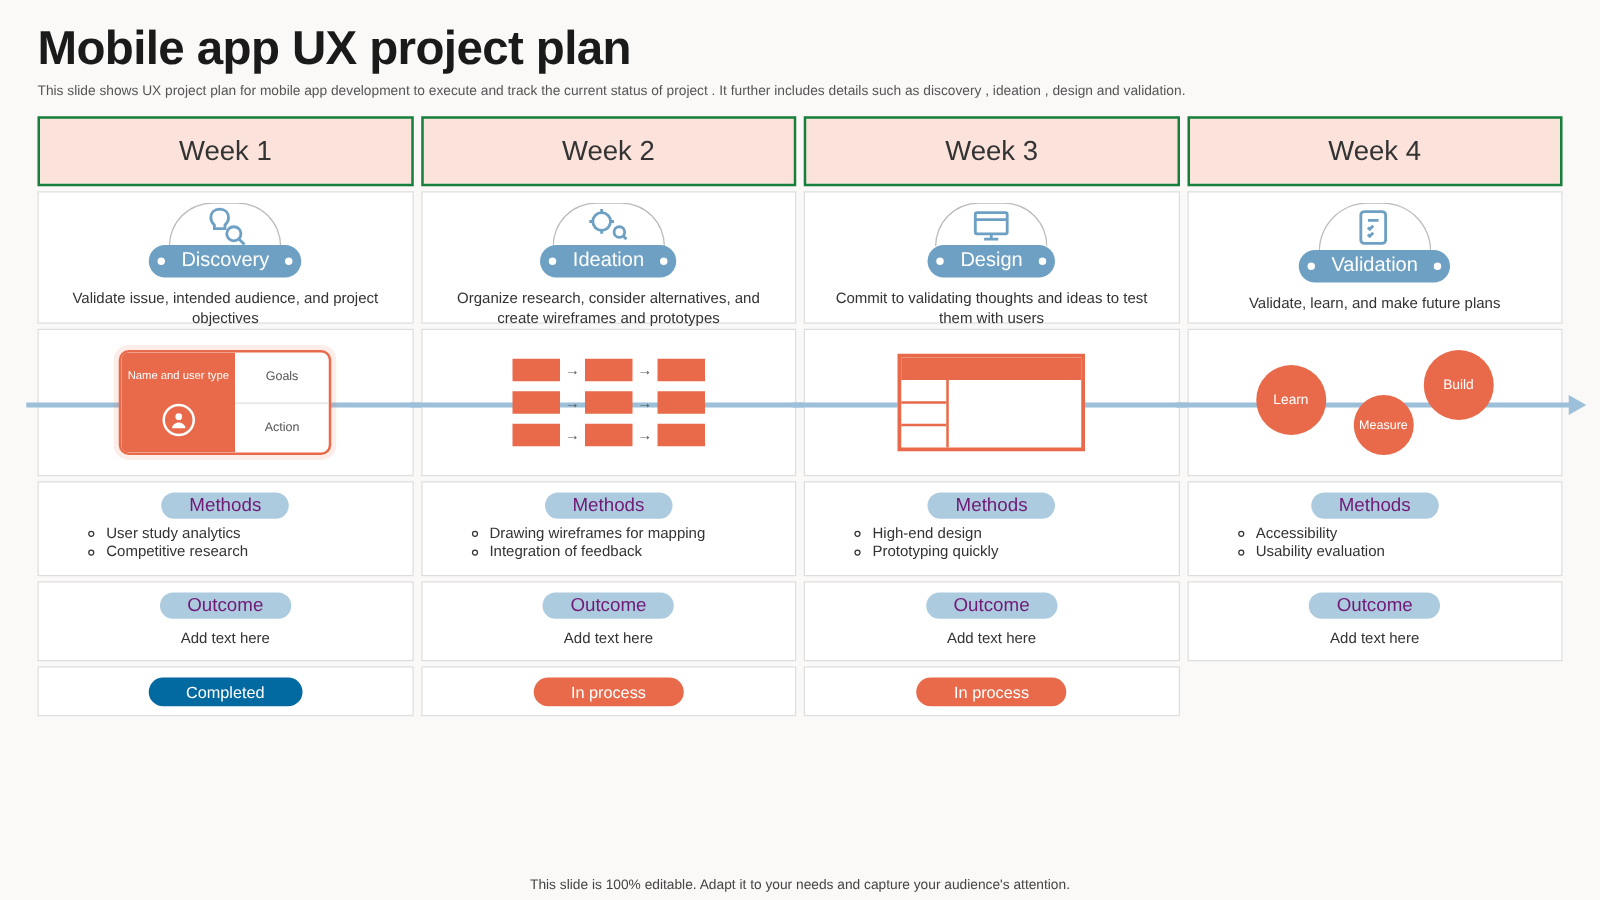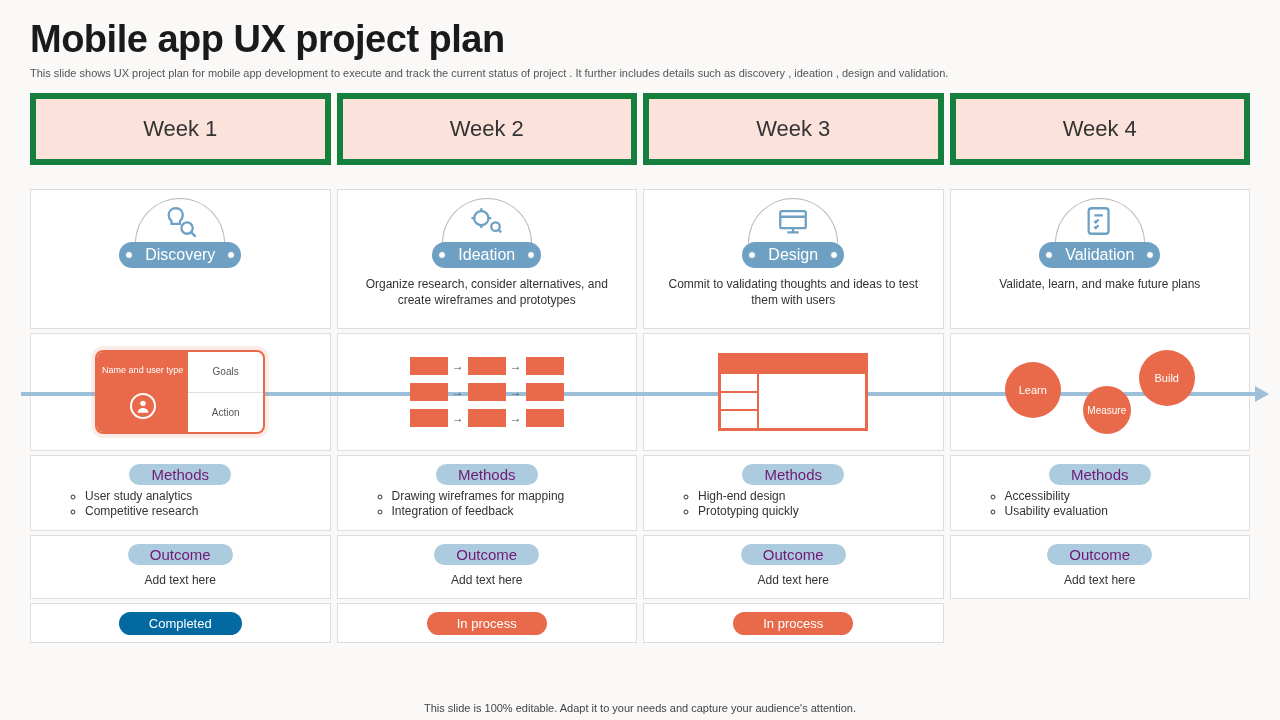--- a/index.html
+++ b/index.html
@@ -12,23 +12,23 @@
     position: relative;
   }
   .title { font-size: 38px; font-weight: 700; color: #1a1a1a; letter-spacing: -0.5px; }
   .subtitle { font-size: 11px; color: #555; margin-top: 6px; margin-bottom: 14px; }
   .footer-note { font-size: 11px; color: #444; text-align: center; position: absolute; bottom: 6px; left: 0; right: 0; }
 
   .grid { display: flex; gap: 6px; position: relative; }
   .col { flex: 1; display: flex; flex-direction: column; gap: 4px; }
   .cell { border: 1px solid #ddd; background: #fff; padding: 8px 10px; display: flex; flex-direction: column; align-items: center; justify-content: flex-start; }
 
-  .week-header { height: 72px; border: 6px solid #15803d; background: #fbe3dc; display: flex; align-items: center; justify-content: center; font-size: 22px; font-weight: 500; color: #333; }
-
-  .phase-cell { height: 140px; margin-top: 20px; }
+  .week-header { height: 56px; border: 2px solid #15803d; background: #fbe3dc; display: flex; align-items: center; justify-content: center; font-size: 22px; font-weight: 500; color: #333; }
+
+  .phase-cell { height: 106px; }
   .icon-dome { width: 90px; height: 45px; border: 1px solid #bbb; border-bottom: none; border-radius: 90px 90px 0 0; display: flex; align-items: center; justify-content: center; margin-bottom: -1px; }
   .icon-dome svg { width: 34px; height: 34px; }
   .pill { background: #6da0c3; color: #fff; border-radius: 18px; padding: 4px 26px; font-size: 16px; font-weight: 500; position: relative; }
   .pill::before, .pill::after { content:""; position:absolute; top:50%; width:6px; height:6px; background:#fff; border:1px solid #6da0c3; border-radius:50%; transform:translateY(-50%);}
   .pill::before{left:6px;} .pill::after{right:6px;}
   .phase-desc { font-size: 12px; text-align: center; color: #333; margin-top: 8px; line-height: 1.35; }
 
   .illus-cell { height: 118px; justify-content: center; position: relative; }
   .arrow-track { position: absolute; left: -10px; right: -10px; top: 50%; height: 4px; background: #9cc0d9; z-index: 0; }
   .col:last-child .arrow-track::after { content:""; position:absolute; right:-10px; top:-6px; border-left:14px solid #9cc0d9; border-top:8px solid transparent; border-bottom:8px solid transparent;}
@@ -86,20 +86,21 @@
     <div class="week-header">Week 1</div>
     <div class="cell phase-cell">
       <div class="icon-dome">
         <svg viewBox="0 0 24 24" fill="none" stroke="#6da0c3" stroke-width="1.6">
             <path d="M9 3c-3 0-5 2-5 5 0 2 1 3 2 4v2h6v-2c1-1 2-2 2-4 0-3-2-5-5-5z"></path>
             <circle cx="17" cy="17" r="4"></circle>
             <path d="M20 20l3 3"></path>
           </svg>
       </div>
       <div class="pill">Discovery</div>
+      <div class="phase-desc">Validate issue, intended audience, and project objectives</div>
     </div>
     <div class="cell illus-cell">
       <div class="arrow-track"></div>
       <div class="illus persona">
         <div class="left">
           <span>Name and user type</span>
           <div class="av">
               <svg width="16" height="16" viewBox="0 0 24 24" fill="#fff">
                 <circle cx="12" cy="8" r="4"></circle>
                 <path d="M4 22c0-4 4-7 8-7s8 3 8 7"></path>

